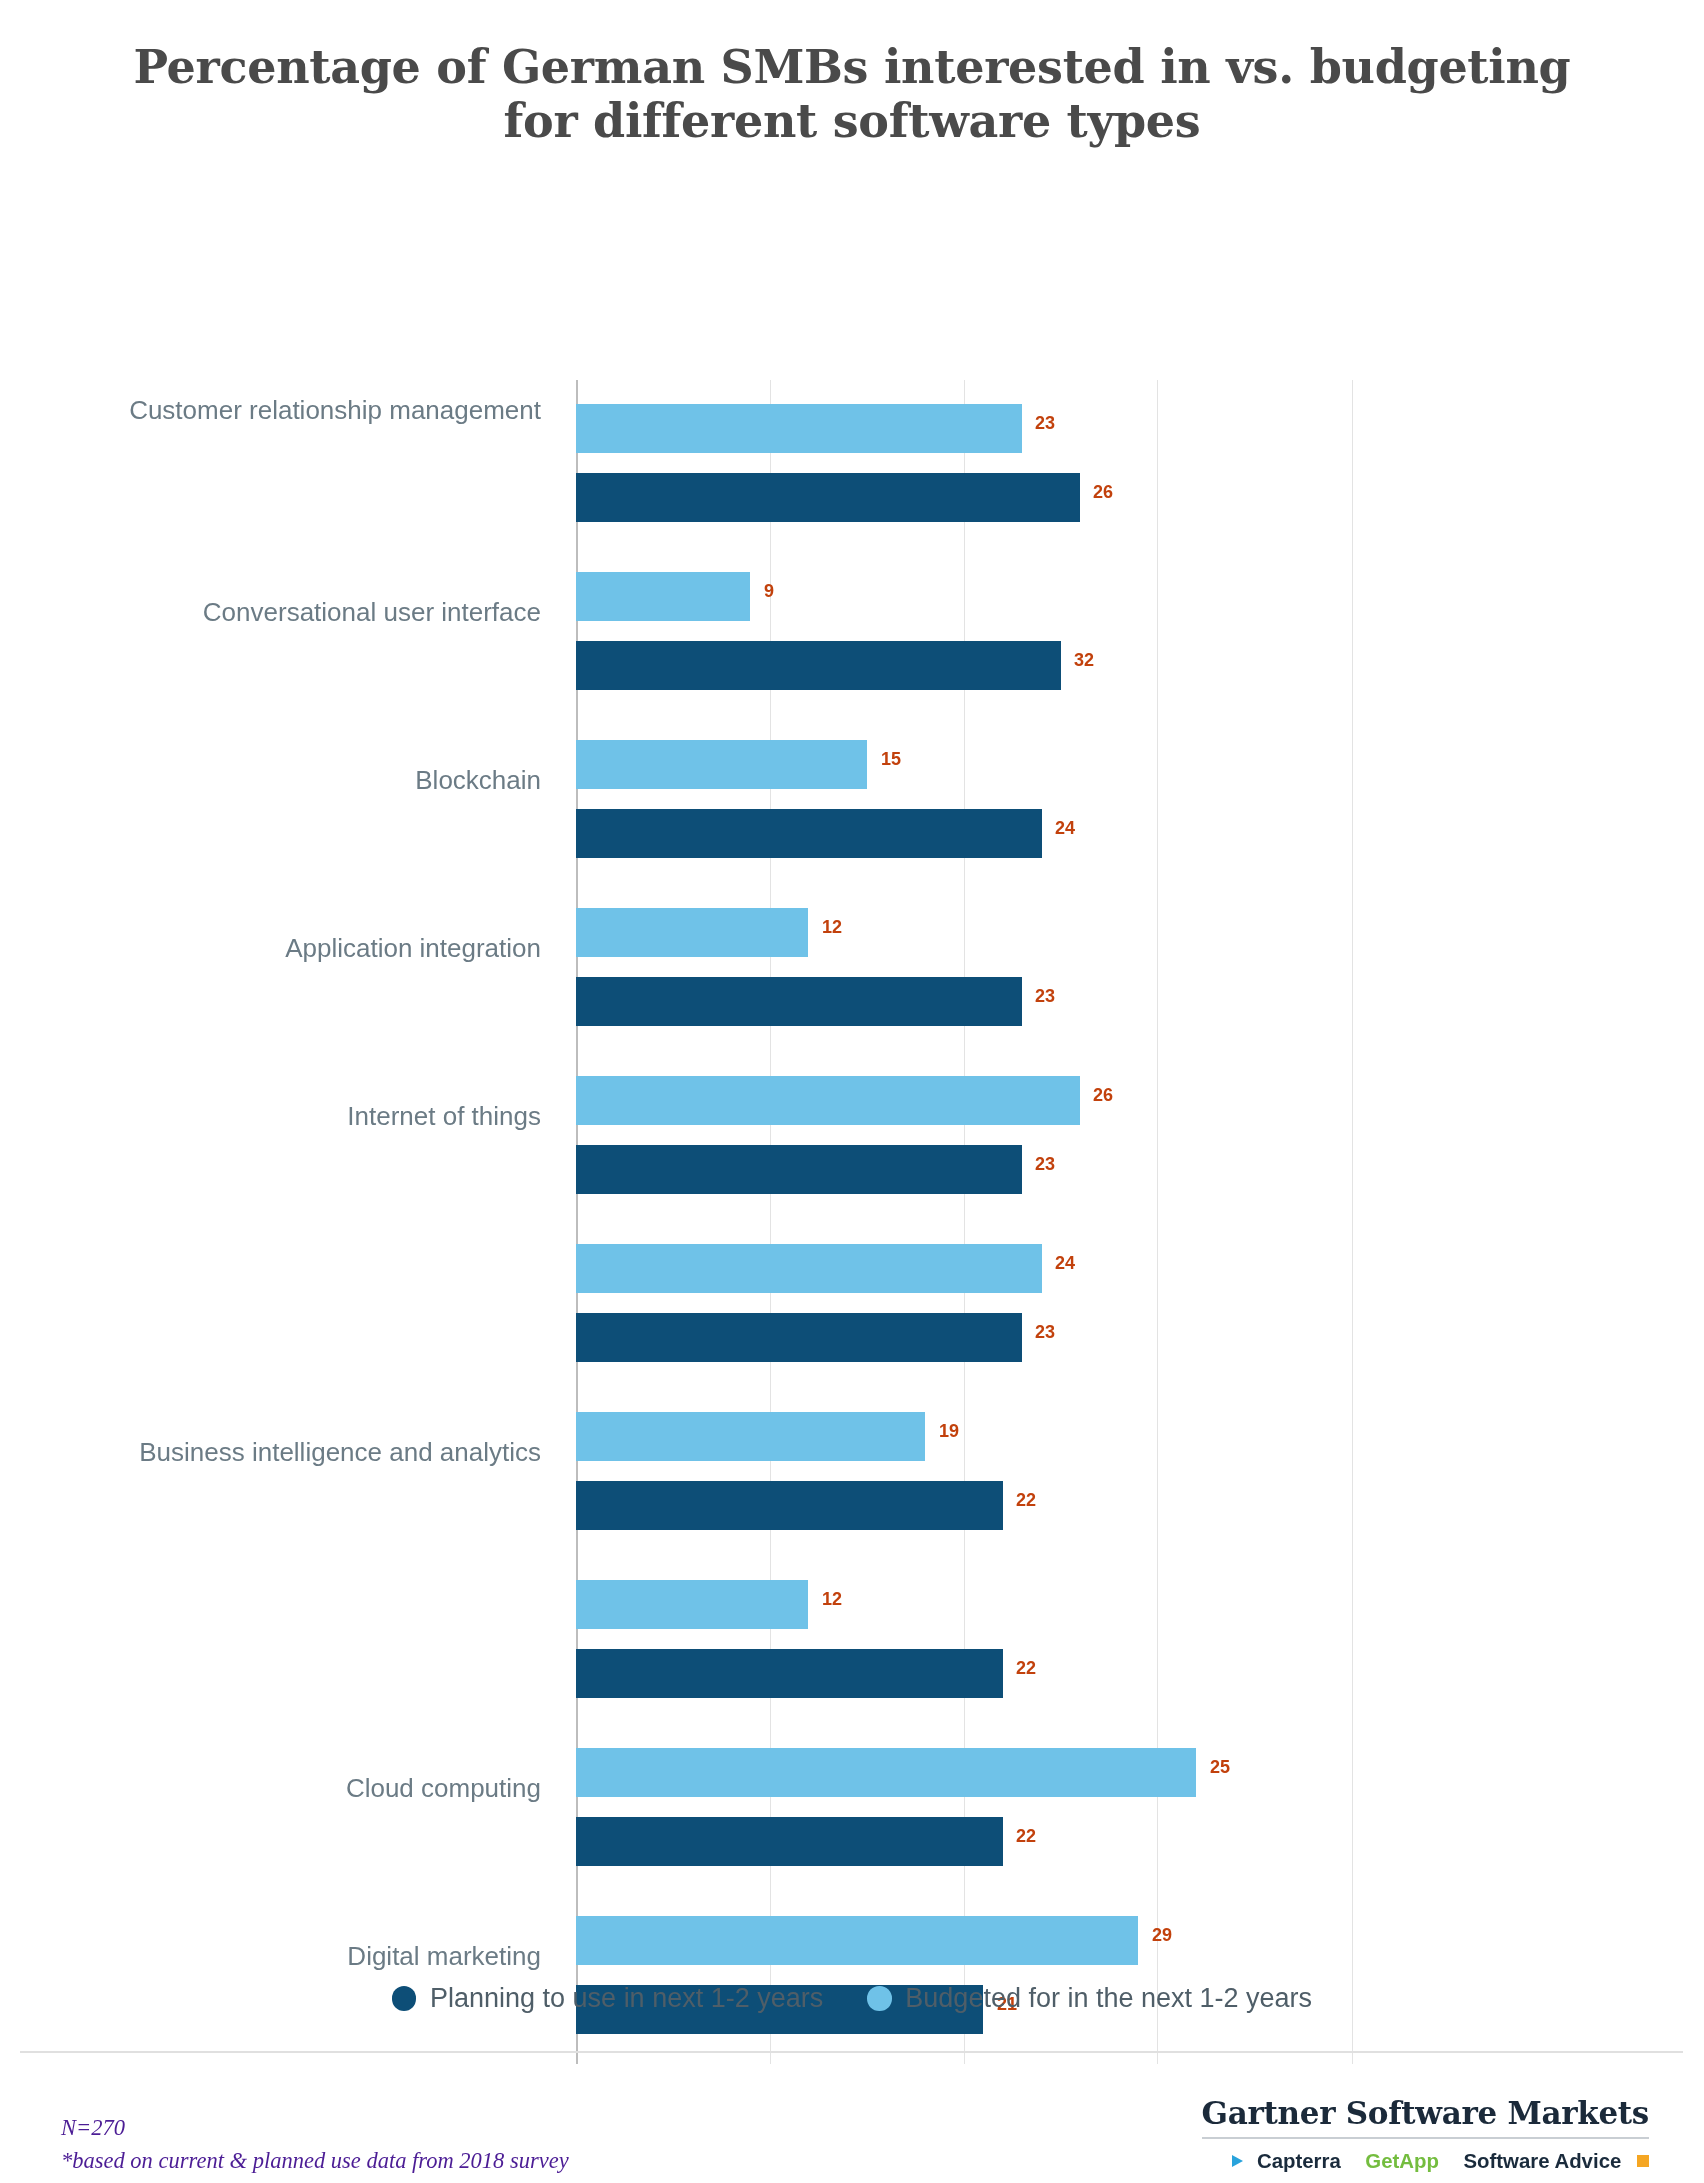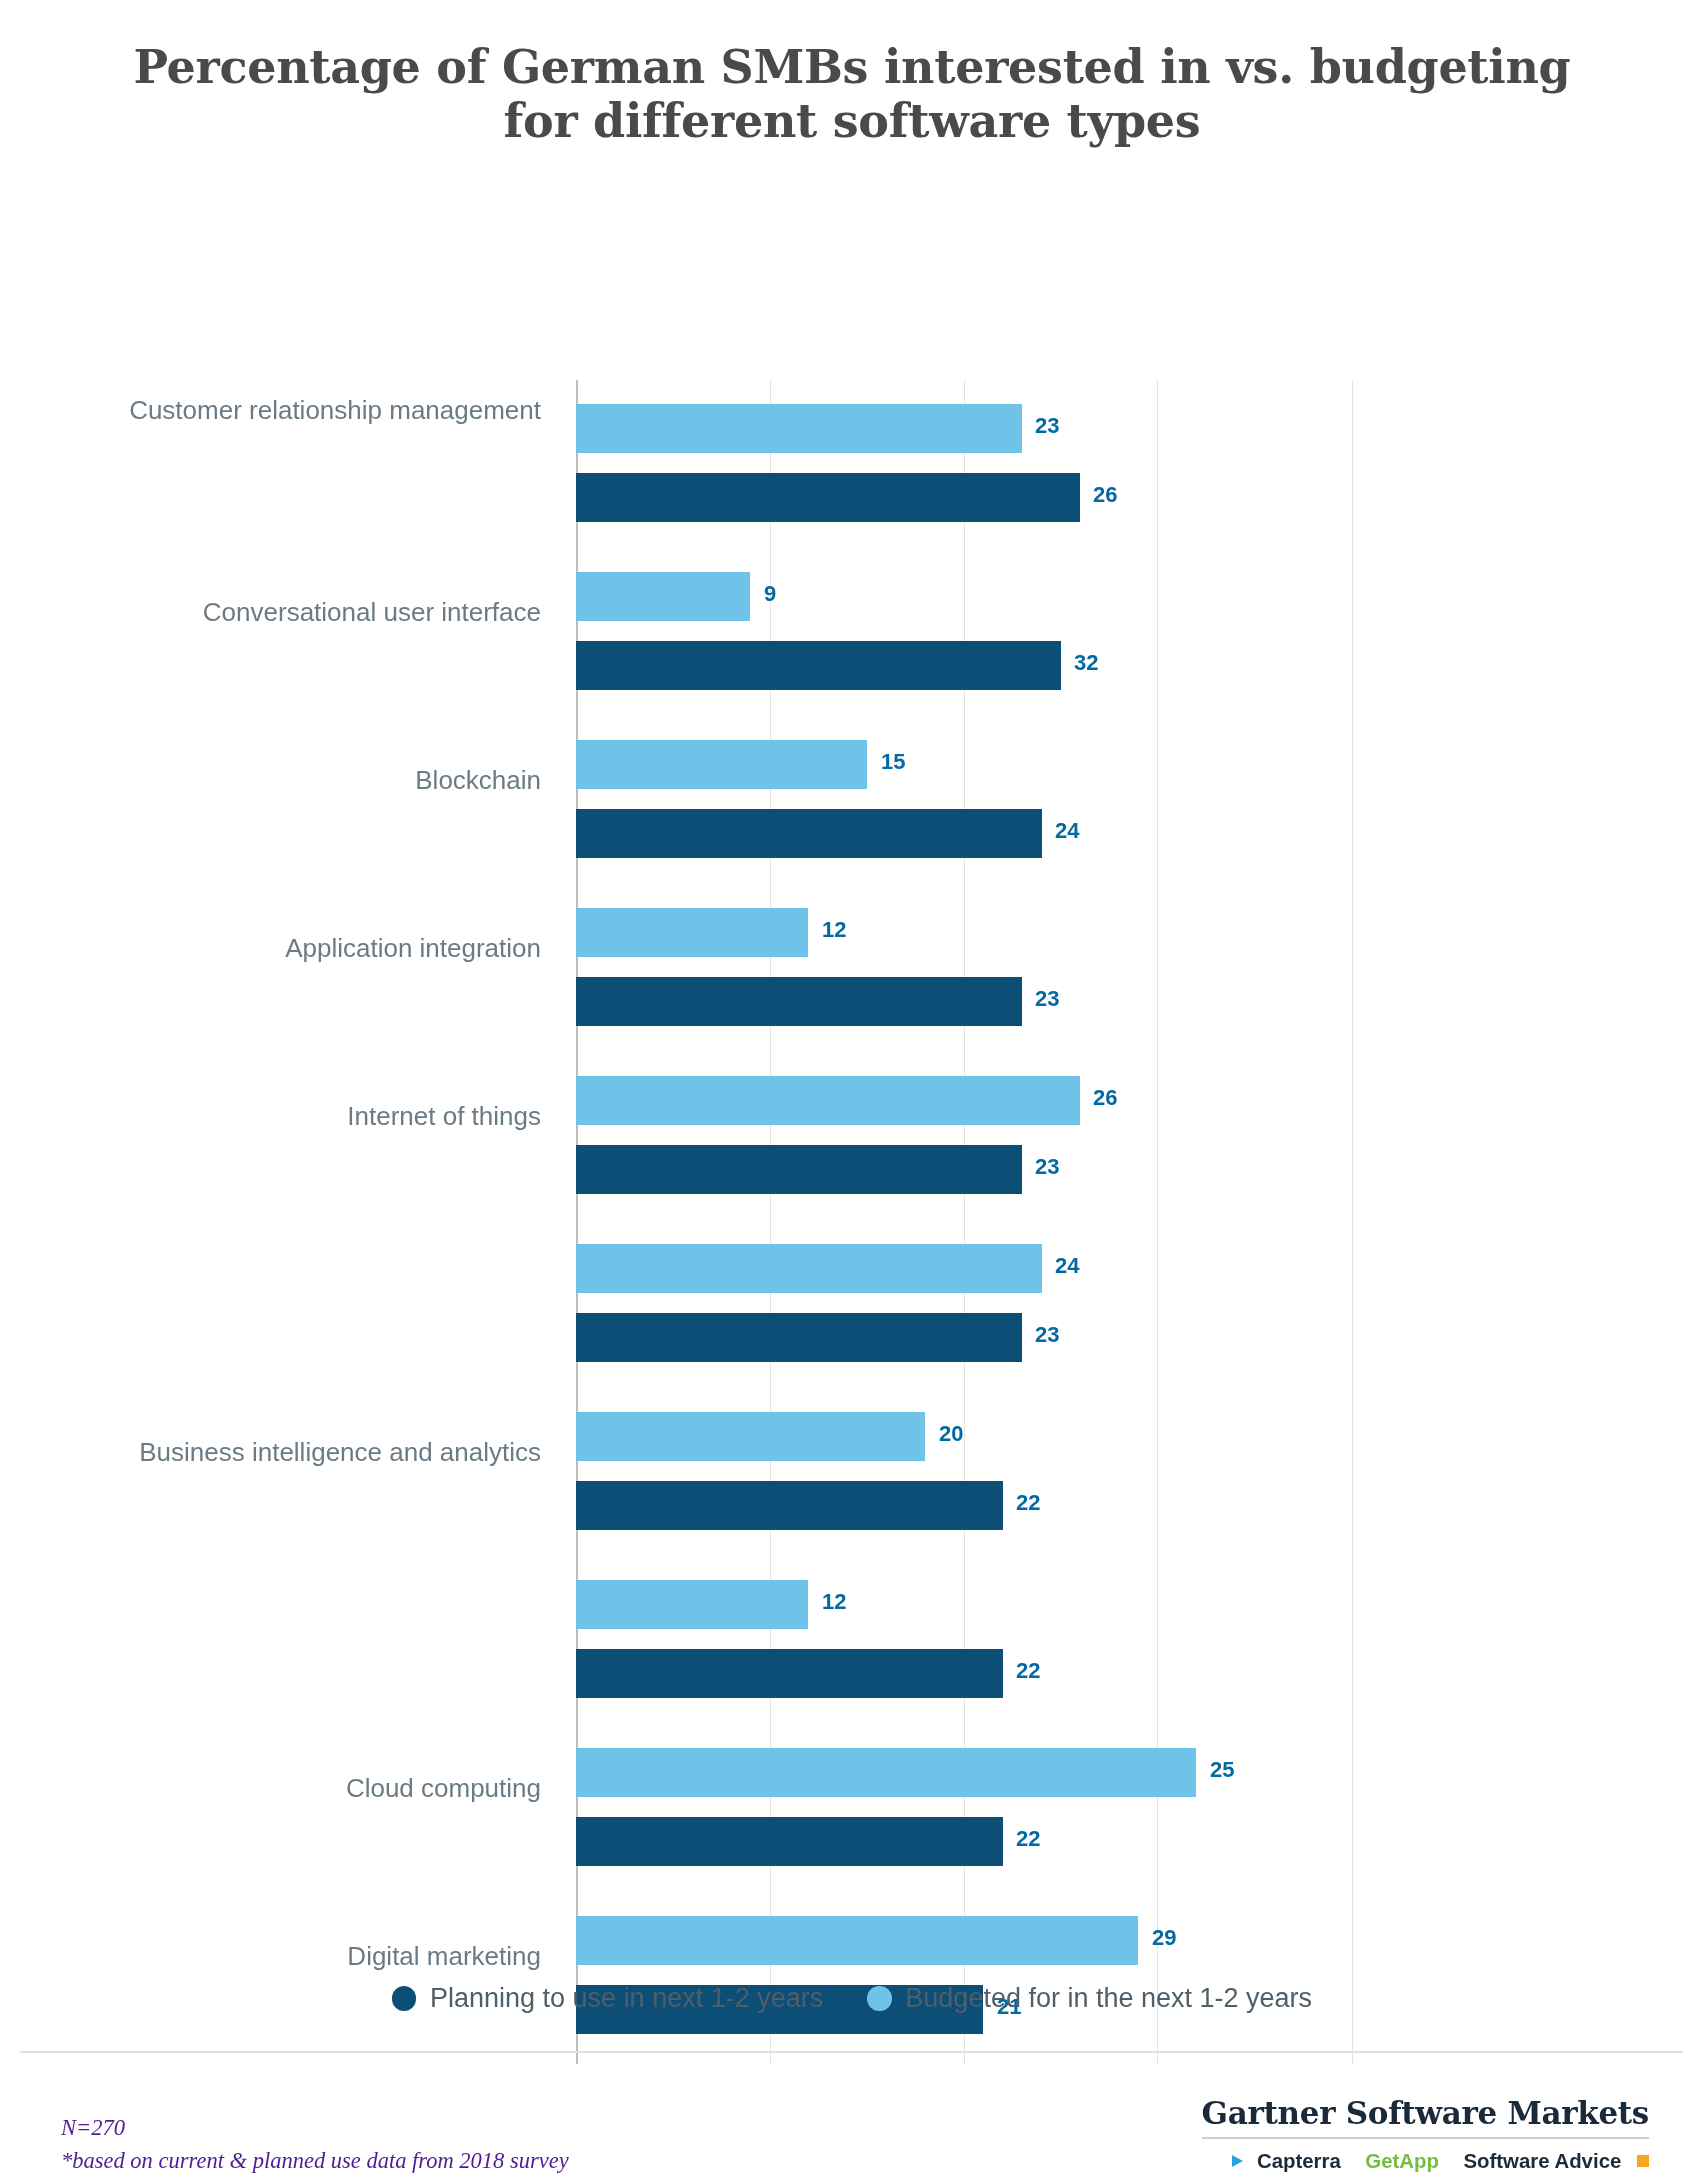--- a/index.html
+++ b/index.html
@@ -85,22 +85,22 @@
     height: 49px;
     left: 0;
   }
   .bar.light { background: #6fc2e8; top: 24.5px; }
   .bar.dark  { background: #0d4e77; top: 93px; }
 
   .bar-label {
     position: absolute;
     font-family: "Liberation Sans", sans-serif;
     font-weight: bold;
-    font-size: 22px;
-    color: #0369a1;
+    font-size: 18px;
+    color: #c2410c;
     white-space: nowrap;
   }
   .bar-label.light { top: 33px; }
   .bar-label.dark  { top: 102px; }
 
   .cat-label {
     position: absolute;
     right: 1704px; 
     width: 504px;
     text-align: right;
@@ -268,21 +268,21 @@
         <div class="row">
           <div class="bar light" style="width:466px"></div>
           <div class="bar-label light" style="left:479px">24</div>
           <div class="bar dark" style="width:446px"></div>
           <div class="bar-label dark" style="left:459px">23</div>
         </div>
 
         <div class="row">
           <div class="cat-label" style="right:907px; top:49px;">Business intelligence and analytics</div>
           <div class="bar light" style="width:349px"></div>
-          <div class="bar-label light" style="left:363px">20</div>
+          <div class="bar-label light" style="left:363px">19</div>
           <div class="bar dark" style="width:427px"></div>
           <div class="bar-label dark" style="left:440px">22</div>
         </div>
 
         <div class="row">
           <div class="bar light" style="width:232px"></div>
           <div class="bar-label light" style="left:246px">12</div>
           <div class="bar dark" style="width:427px"></div>
           <div class="bar-label dark" style="left:440px">22</div>
         </div>

